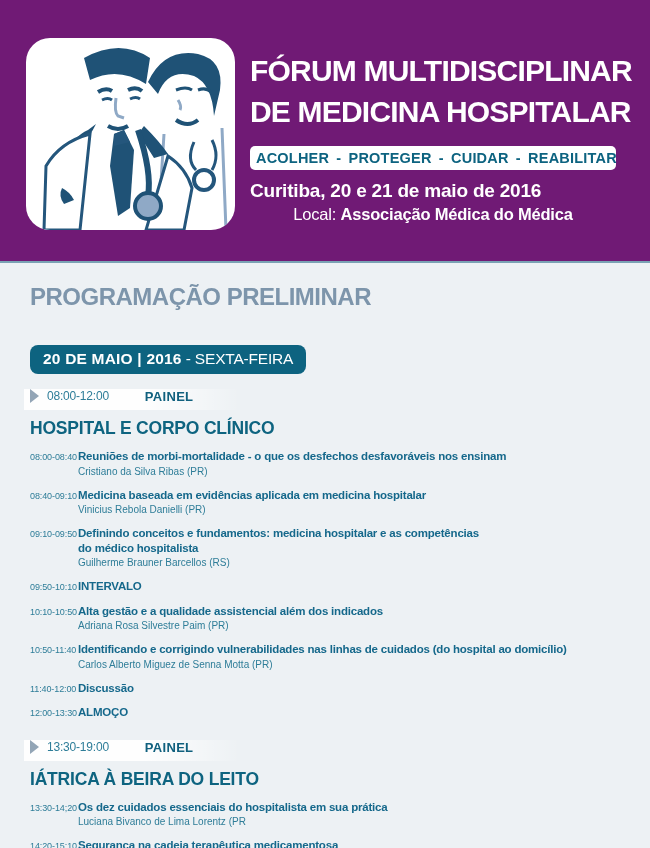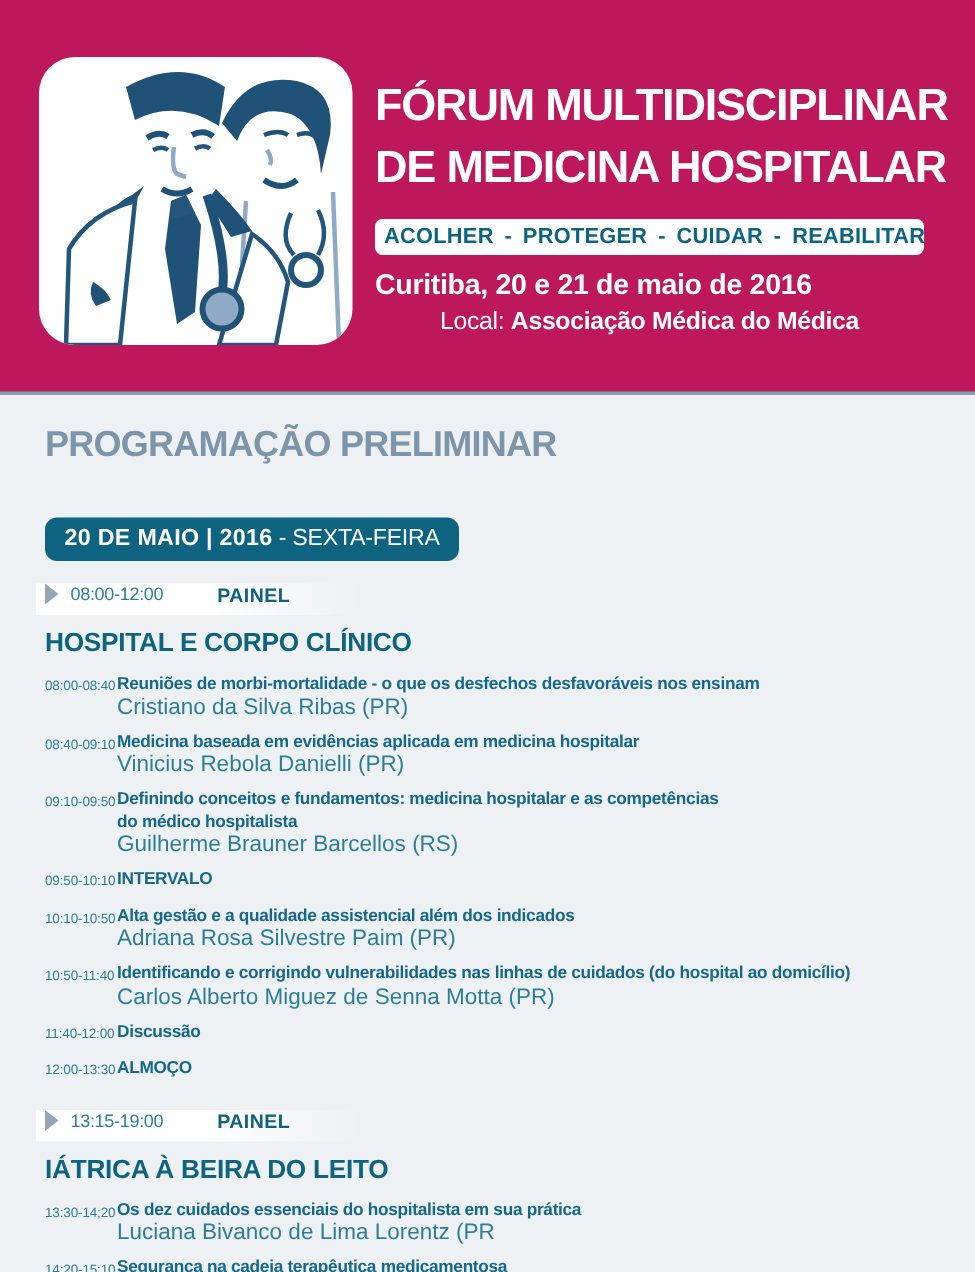--- a/index.html
+++ b/index.html
@@ -4,21 +4,21 @@
 <style>
   html,body{margin:0;padding:0;}
   body{
     width:650px;height:848px;overflow:hidden;
     background:#edf1f4;
     font-family:"Liberation Sans", sans-serif;
     -webkit-font-smoothing:antialiased;
   }
   
   .header{
-    position:relative;height:261px;background:#be185d;
+    position:relative;height:261px;background:#701a75;
     border-bottom:2px solid #7aa2b4;
   }
   .photo-box{
     position:absolute;left:26px;top:38px;width:209px;height:192px;
     background:#ffffff;border-radius:24px;overflow:hidden;
   }
   .header-right{
     position:absolute;left:250px;top:50px;width:366px;color:#ffffff;
   }
   .main-title{
@@ -76,21 +76,21 @@
   .item{display:flex;margin-top:10px;}
   .item-time{
     flex:0 0 48px;font-size:9px;color:#2e7d98;padding-top:3px;
     letter-spacing:-0.1px;white-space:nowrap;
   }
   .item-title{
     color:#15688b;font-weight:bold;font-size:11.5px;line-height:14.5px;
     letter-spacing:-0.2px;white-space:pre;
   }
   .item-speaker{
-    color:#2e7d98;font-size:15px;line-height:13px;margin-top:1px;
+    color:#2e7d98;font-size:10px;line-height:13px;margin-top:1px;
   }
 </style>
 </head>
 <body>
 
 <div class="header">
   <div class="photo-box">
     <svg width="209" height="192" viewBox="0 0 209 192" xmlns="http://www.w3.org/2000/svg">
 
       <path d="M122 44 Q138 10 172 16 Q198 22 194 52 L188 78 Q186 46 168 38 Q142 30 132 56 Z" fill="#1f5276"></path>
@@ -202,21 +202,21 @@
       <div class="item-body">
         <div class="item-title">ALMOÇO</div>
       </div>
     </div>
   </div>
 
   
   <div class="session">
     <div class="session-header">
       <span class="arrow"></span>
-      <span class="session-time">13:15-19:00</span>
+      <span class="session-time">13:30-19:00</span>
       <span class="session-type">PAINEL</span>
     </div>
     <div class="session-title">IÁTRICA À BEIRA DO LEITO</div>
 
     <div class="item">
       <div class="item-time">13:30-14;20</div>
       <div class="item-body">
         <div class="item-title">Os dez cuidados essenciais do hospitalista em sua prática</div>
         <div class="item-speaker">Luciana Bivanco de Lima Lorentz (PR</div>
       </div>

